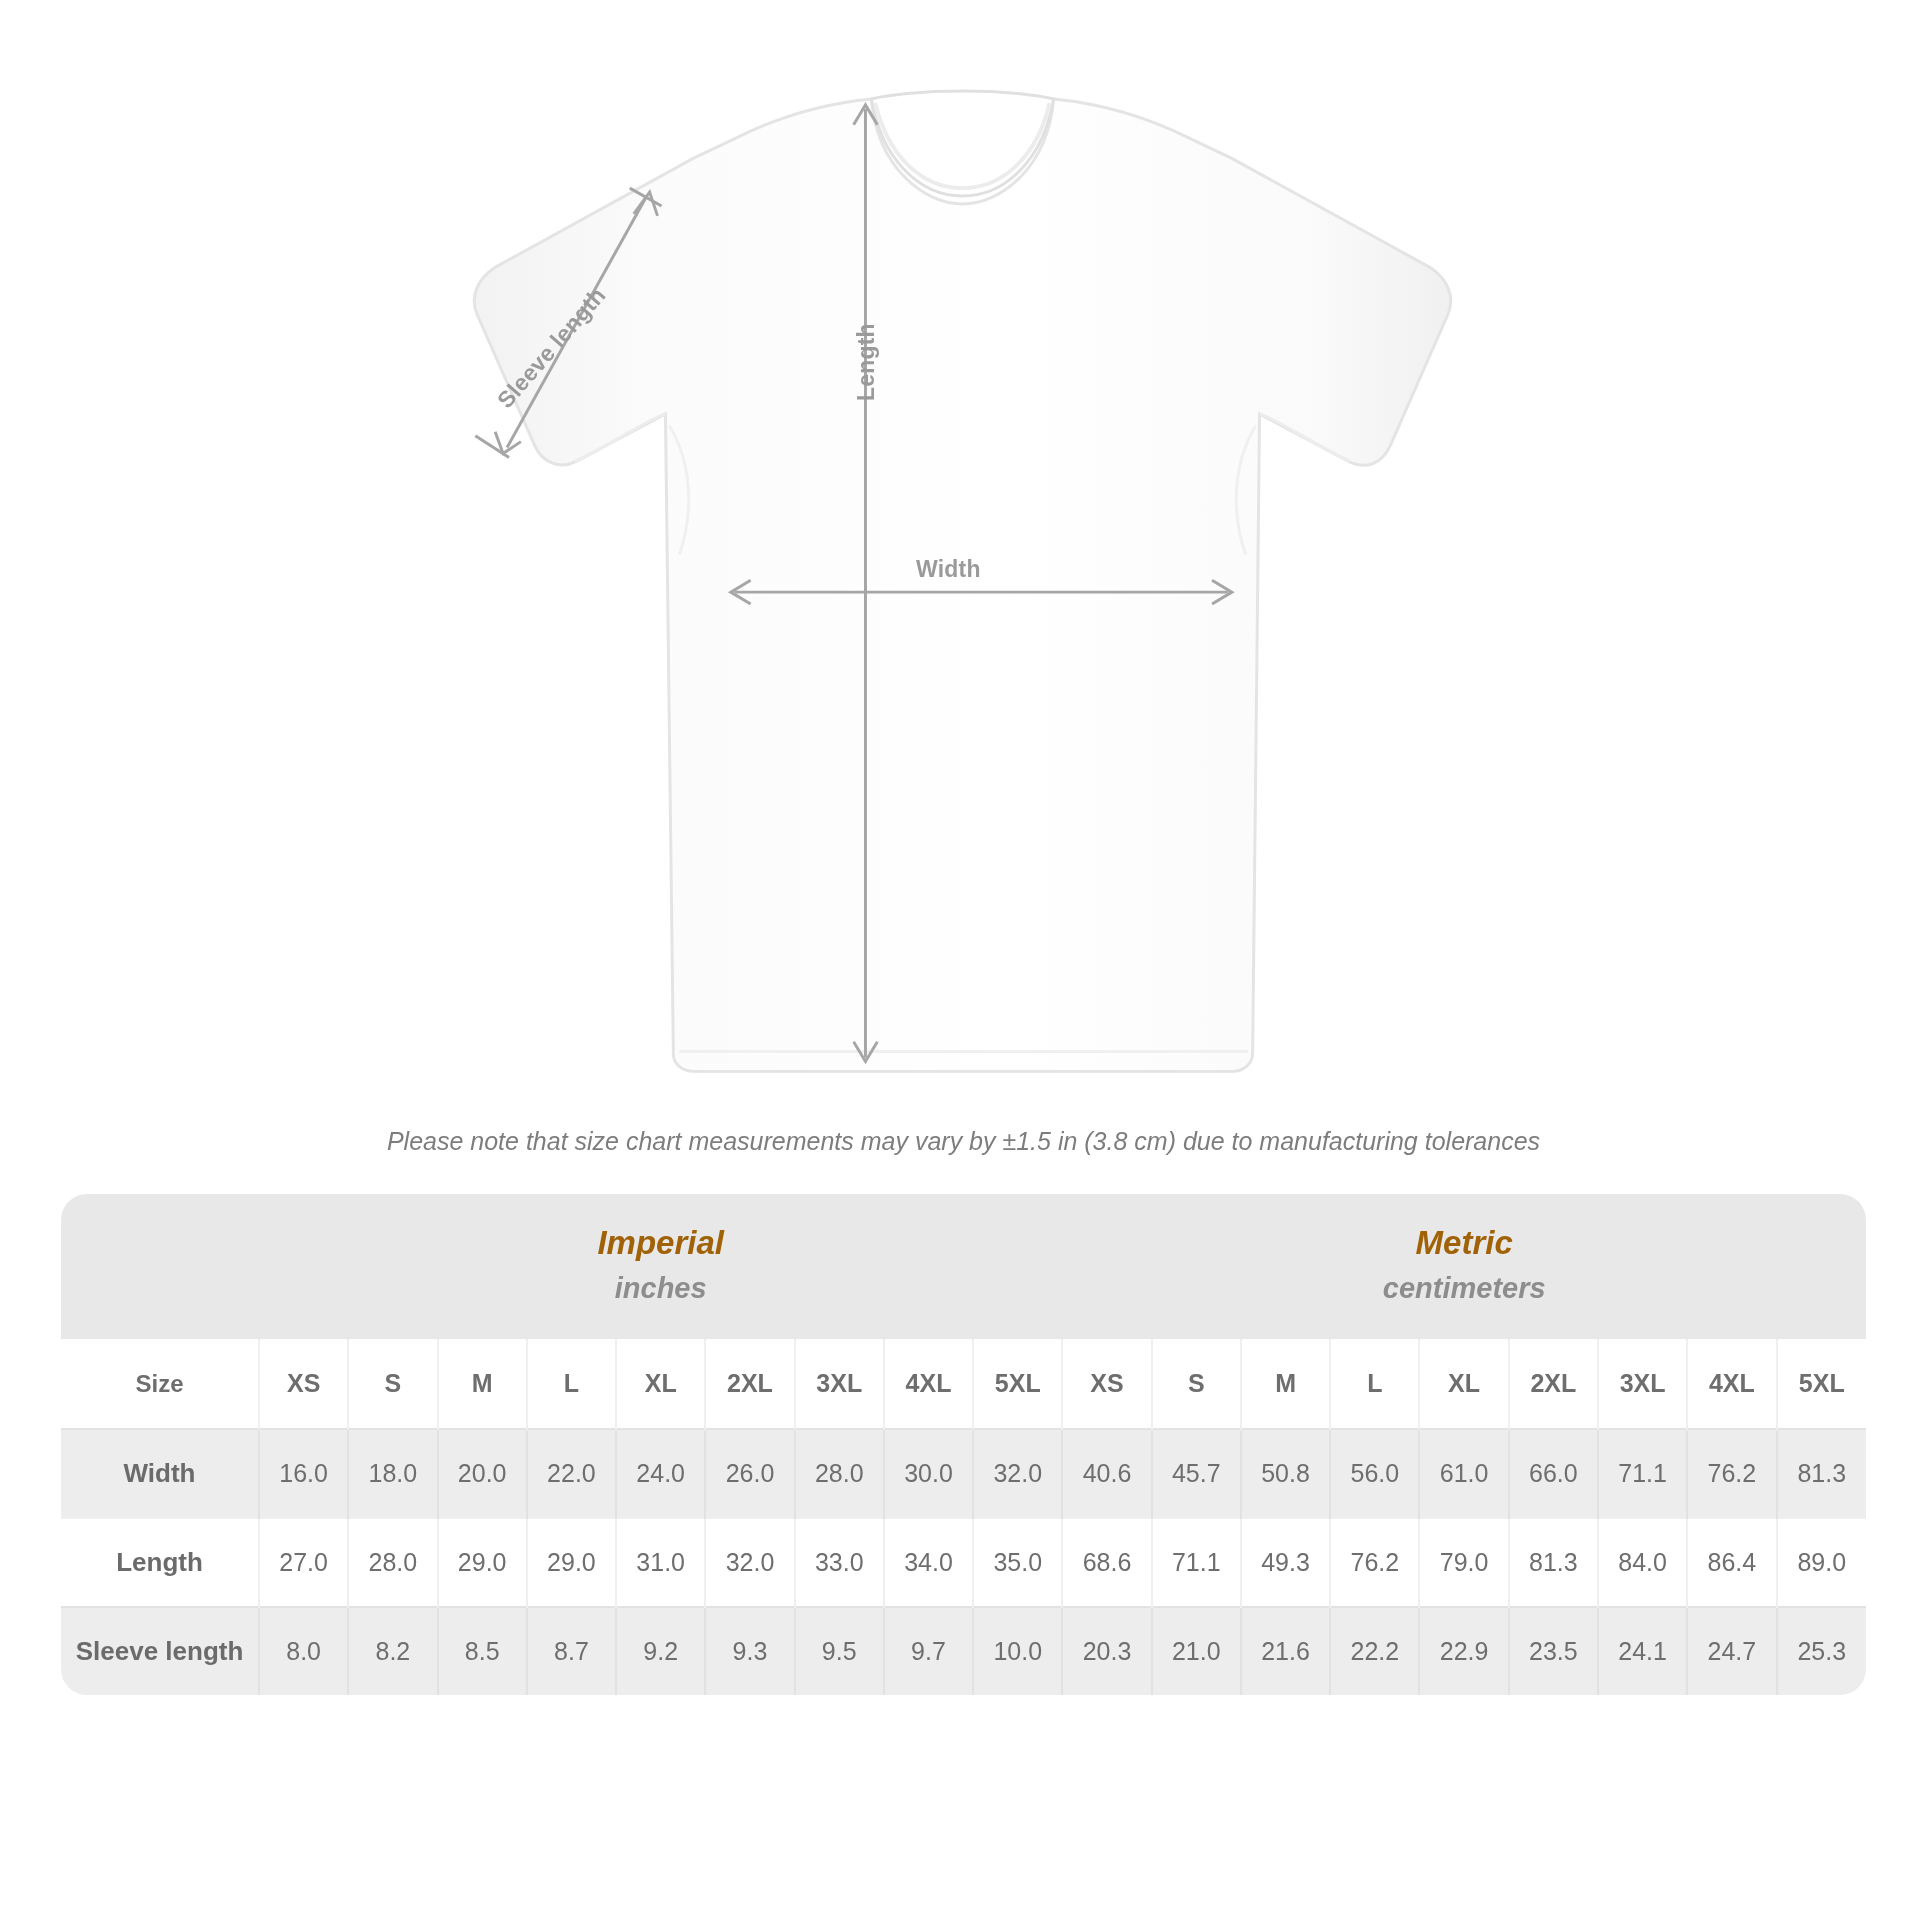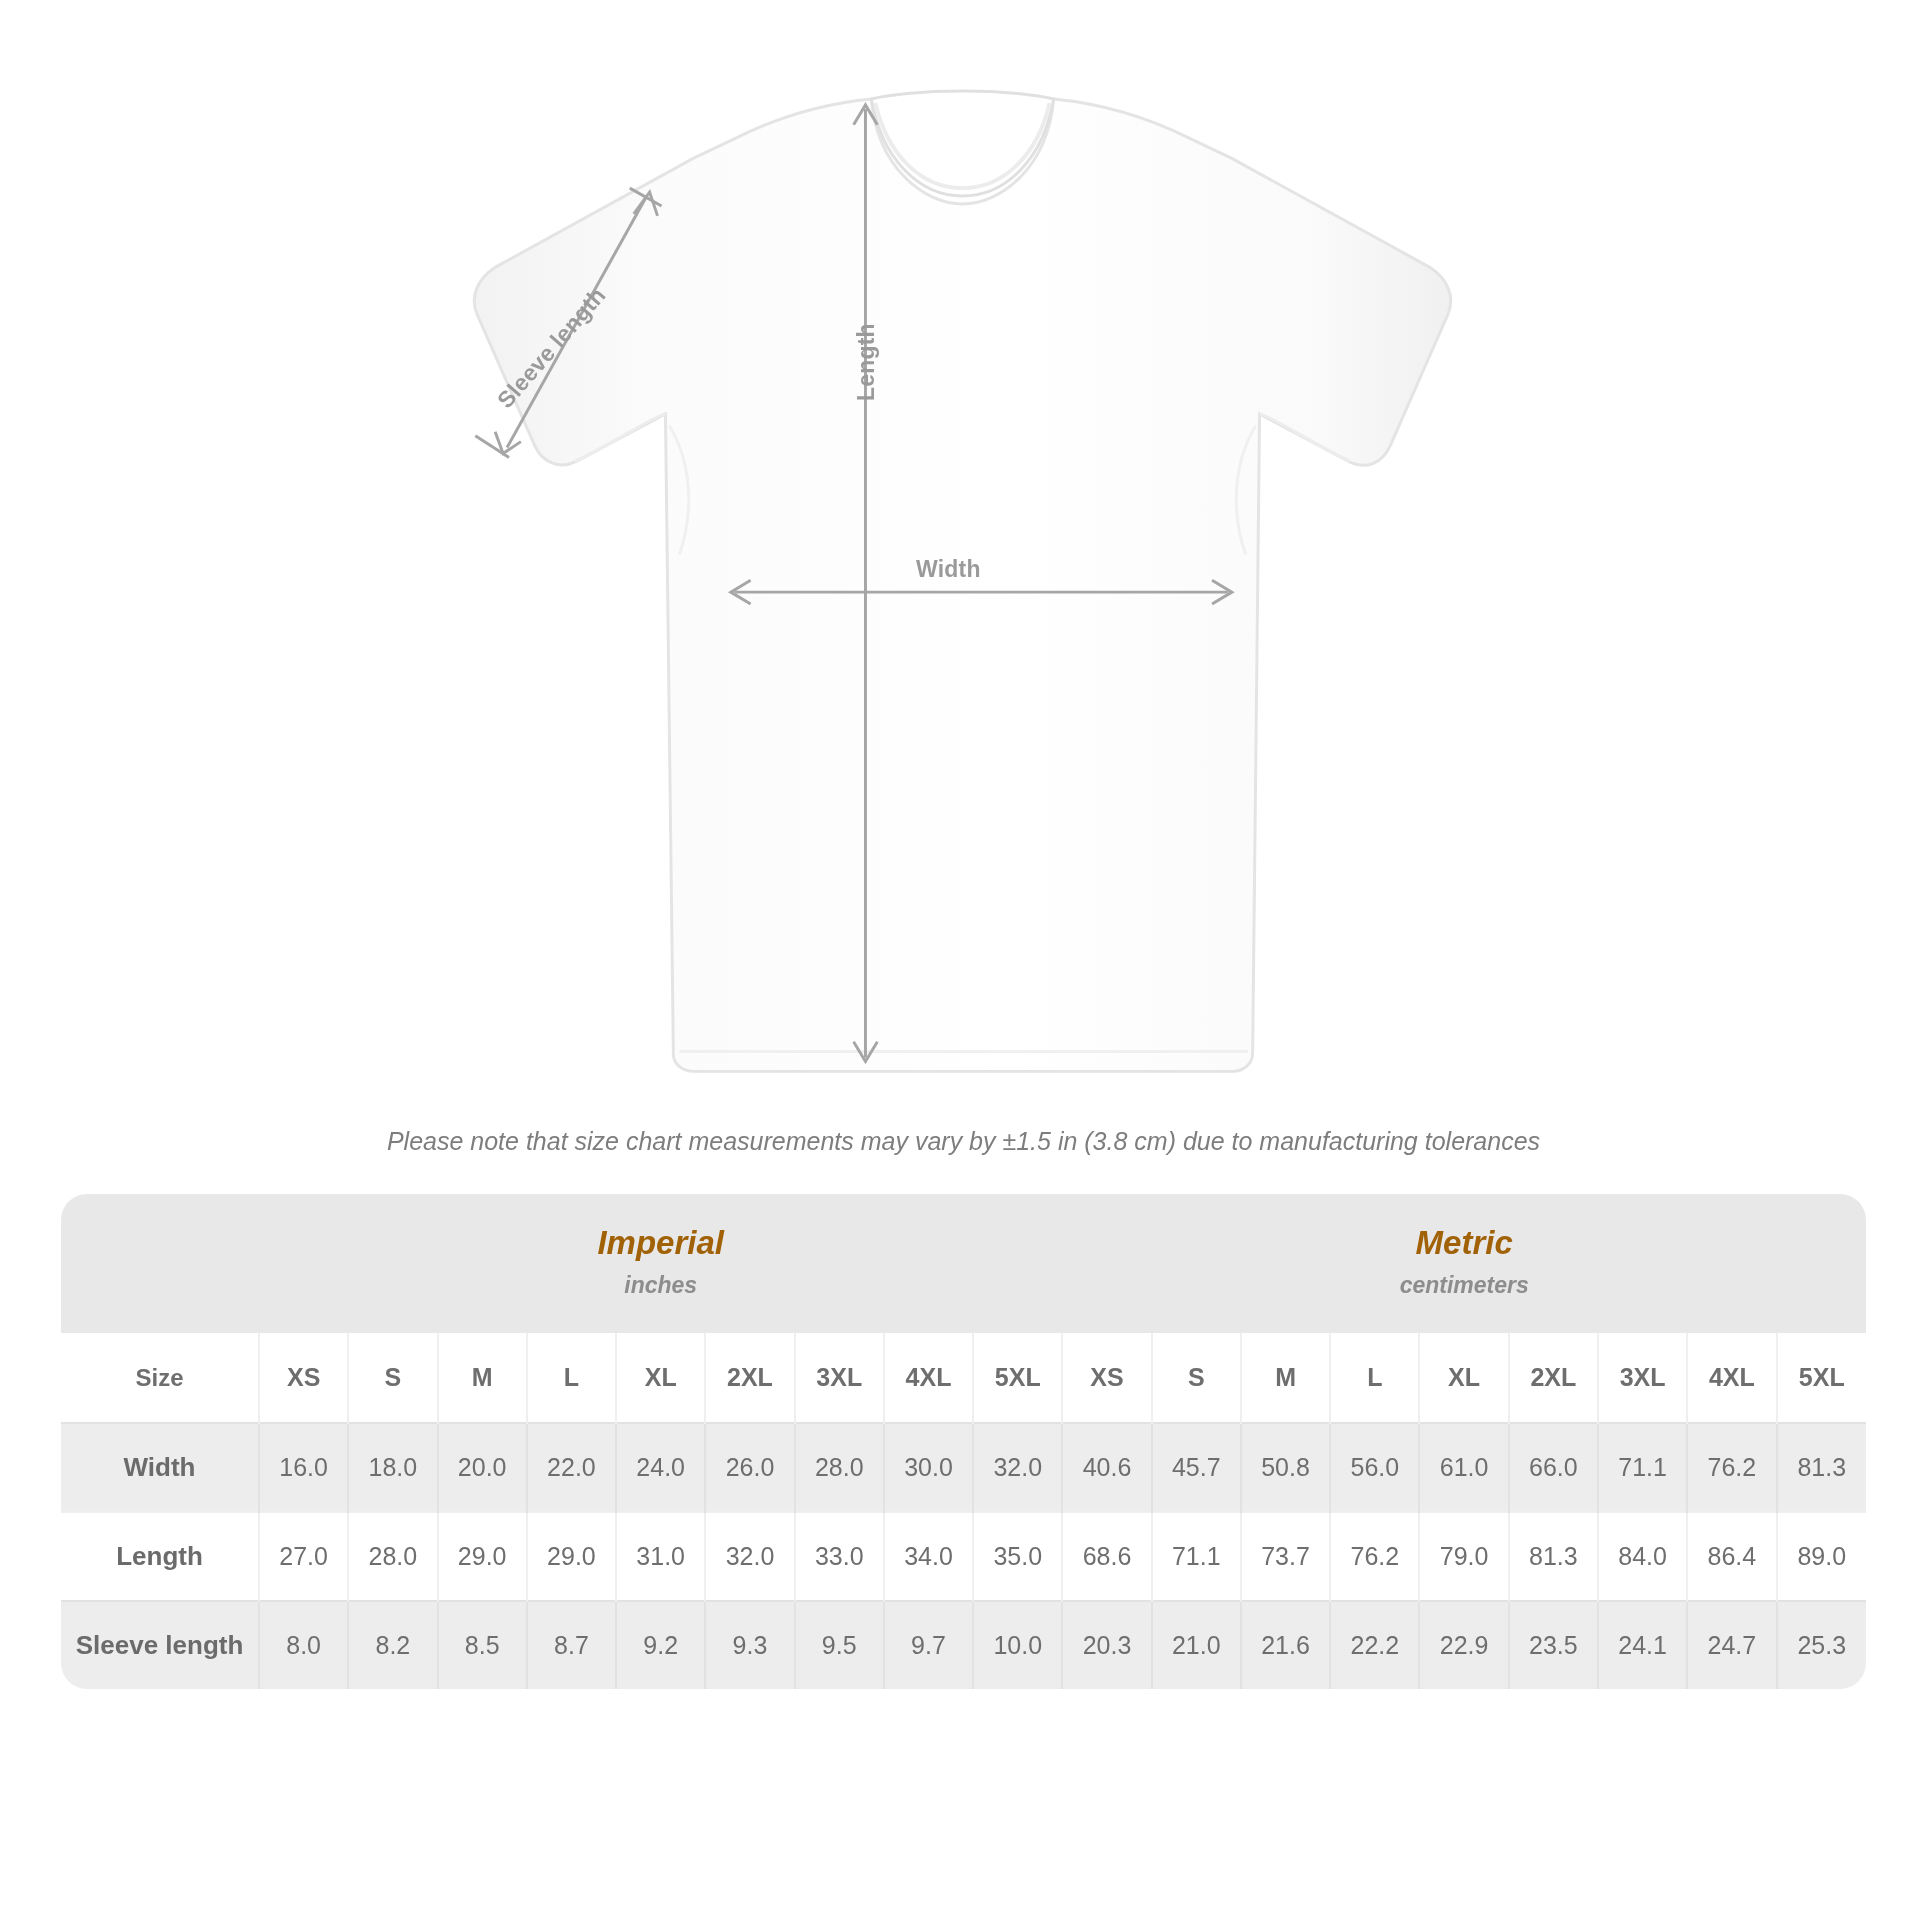--- a/index.html
+++ b/index.html
@@ -100,21 +100,21 @@
     border: none;
   }
   .unit-name {
     font-size: 33px;
     font-style: italic;
     font-weight: bold;
     color: #a16207;
     display: block;
   }
   .unit-sub {
-    font-size: 23px;
+    font-size: 29px;
     font-style: italic;
     color: #8d8d8d;
     display: block;
     margin-top: 10px;
   }
   .unit-spacer {
     background: #e8e8e8;
   }
 
   
@@ -300,21 +300,21 @@
           <td>28.0</td>
           <td>29.0</td>
           <td>29.0</td>
           <td>31.0</td>
           <td>32.0</td>
           <td>33.0</td>
           <td>34.0</td>
           <td>35.0</td>
           <td>68.6</td>
           <td>71.1</td>
-          <td>73.7</td>
+          <td>49.3</td>
           <td>76.2</td>
           <td>79.0</td>
           <td>81.3</td>
           <td>84.0</td>
           <td>86.4</td>
           <td>89.0</td>
         </tr>
         <tr class="data-row row-shade">
           <th class="rowhead">Sleeve length</th>
           <td>8.0</td>

